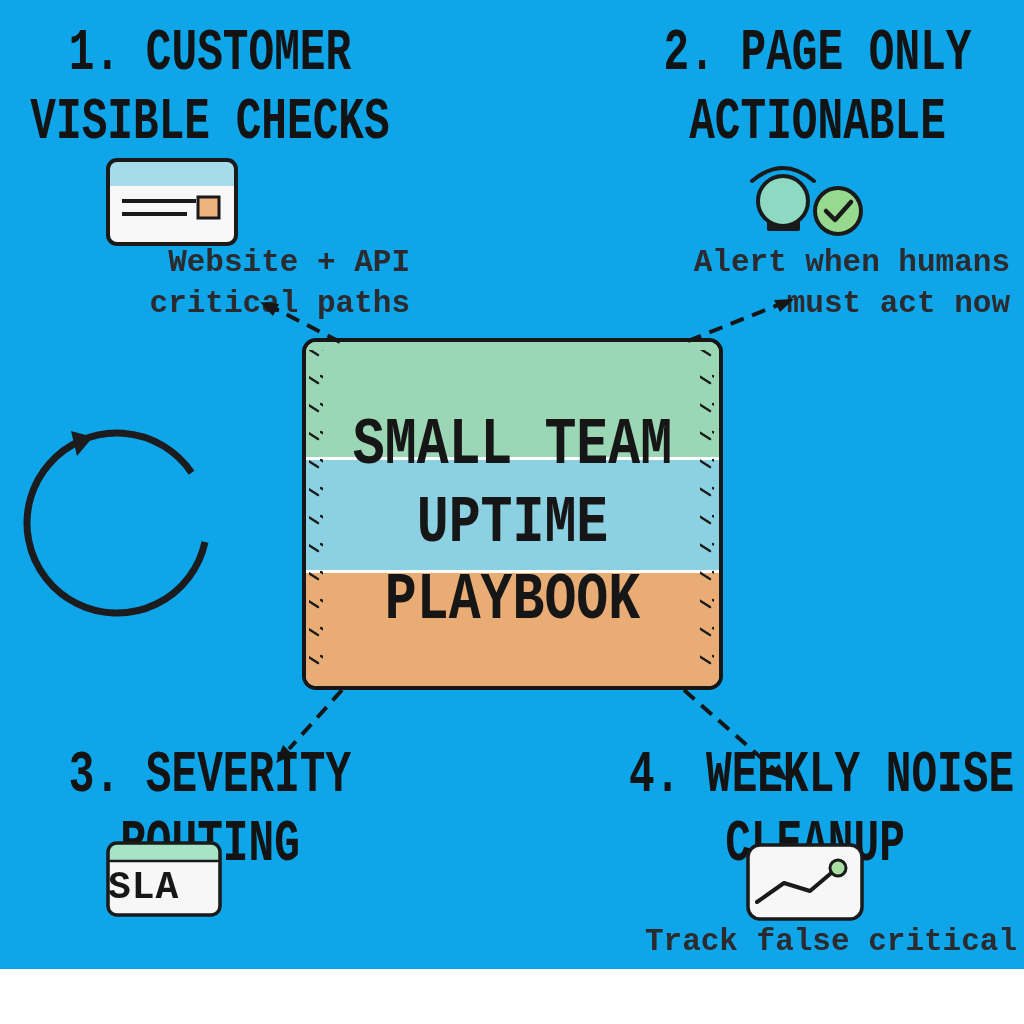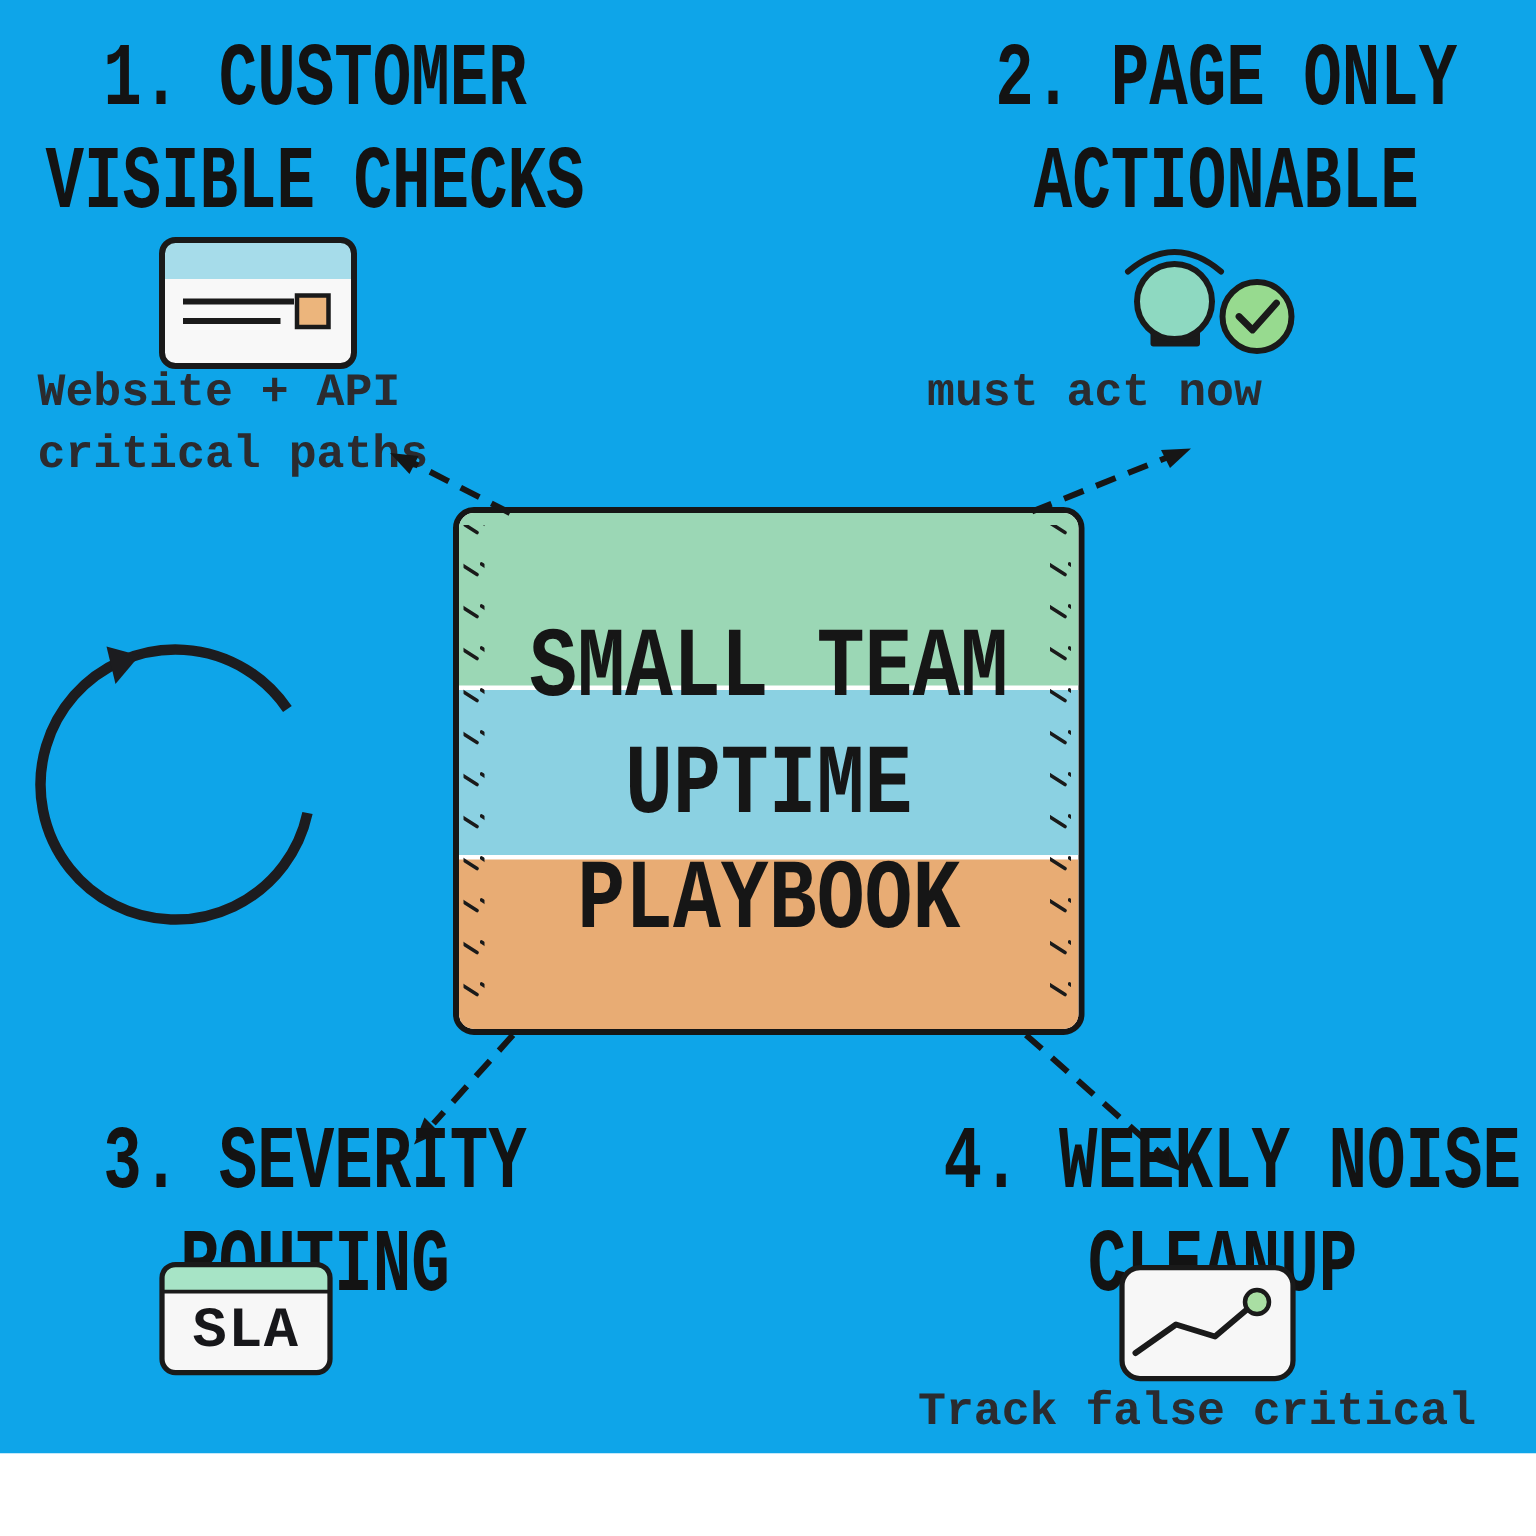--- a/index.html
+++ b/index.html
@@ -15,21 +15,21 @@
   .heading{
     position:absolute;text-align:center;color:#131313;
     font-weight:bold;font-size:46px;line-height:1.16;letter-spacing:0px;
     transform:scale(0.93,1.3);transform-origin:50% 0%;
     white-space:nowrap;
   }
   .heading span{display:block;}
 
   
   .caption{
-    position:absolute;text-align:left;color:#2b2b2f;
+    position:absolute;text-align:right;color:#2b2b2f;
     font-weight:bold;font-size:31px;line-height:1.32;
     white-space:nowrap;
   }
   .caption span{display:block;}
 
   
   .center-box{
     position:absolute;left:302px;top:338px;width:421px;height:352px;
     box-sizing:border-box;border:4px solid #161616;border-radius:14px;
     background:#ffffff;display:flex;flex-direction:column;gap:3px;
@@ -44,21 +44,21 @@
     text-align:center;color:#161616;font-weight:bold;font-size:56px;
     line-height:1.17;transform:scale(0.95,1.18);transform-origin:50% 0%;
     white-space:nowrap;
   }
   .center-title span{display:block;}
 
   .icon-abs{position:absolute;}
 
   .sla-label{
     position:absolute;left:108px;top:864px;width:112px;height:48px;
-    text-align:center;line-height:48px;font-weight:bold;font-size:38px;
+    text-align:left;line-height:48px;font-weight:bold;font-size:38px;
     color:#17171a;letter-spacing:1px;
   }
 </style>
 </head>
 <body>
 
 <div class="canvas">
 
   <div class="heading" style="left:10px;top:20px;width:400px;">
     <span>1. CUSTOMER</span>
@@ -86,20 +86,21 @@
 
   <svg class="icon-abs" style="left:745px;top:153px;" width="125" height="92" viewBox="0 0 125 92">
     <path d="M7 28 Q38 2 69 28" fill="none" stroke="#1a1a1a" stroke-width="4" stroke-linecap="round"></path>
     <rect x="22" y="66" width="33" height="12" rx="2" fill="#1a1a1a"></rect>
     <circle cx="38" cy="48" r="25" fill="#8ed9c1" stroke="#1a1a1a" stroke-width="4"></circle>
     <circle cx="93" cy="58" r="23" fill="#97da8f" stroke="#1a1a1a" stroke-width="4"></circle>
     <polyline points="81,58 90,67 106,49" fill="none" stroke="#1a1a1a" stroke-width="4.5" stroke-linecap="round" stroke-linejoin="round"></polyline>
   </svg>
 
   <div class="caption" style="left:618px;top:243px;width:392px;">
+    <span>Alert when humans</span>
     <span>must act now</span>
   </div>
 
   <svg class="icon-abs" style="left:17px;top:423px;" width="200" height="200" viewBox="0 0 200 200">
     <path d="M188 119 A90 90 0 1 1 174.6 49.7" fill="none" stroke="#1c1c1f" stroke-width="7"></path>
     <polygon points="54,8 76,14 60,33" fill="#1c1c1f"></polygon>
   </svg>
 
   <div class="center-box">
     <div class="band band-top"></div>

